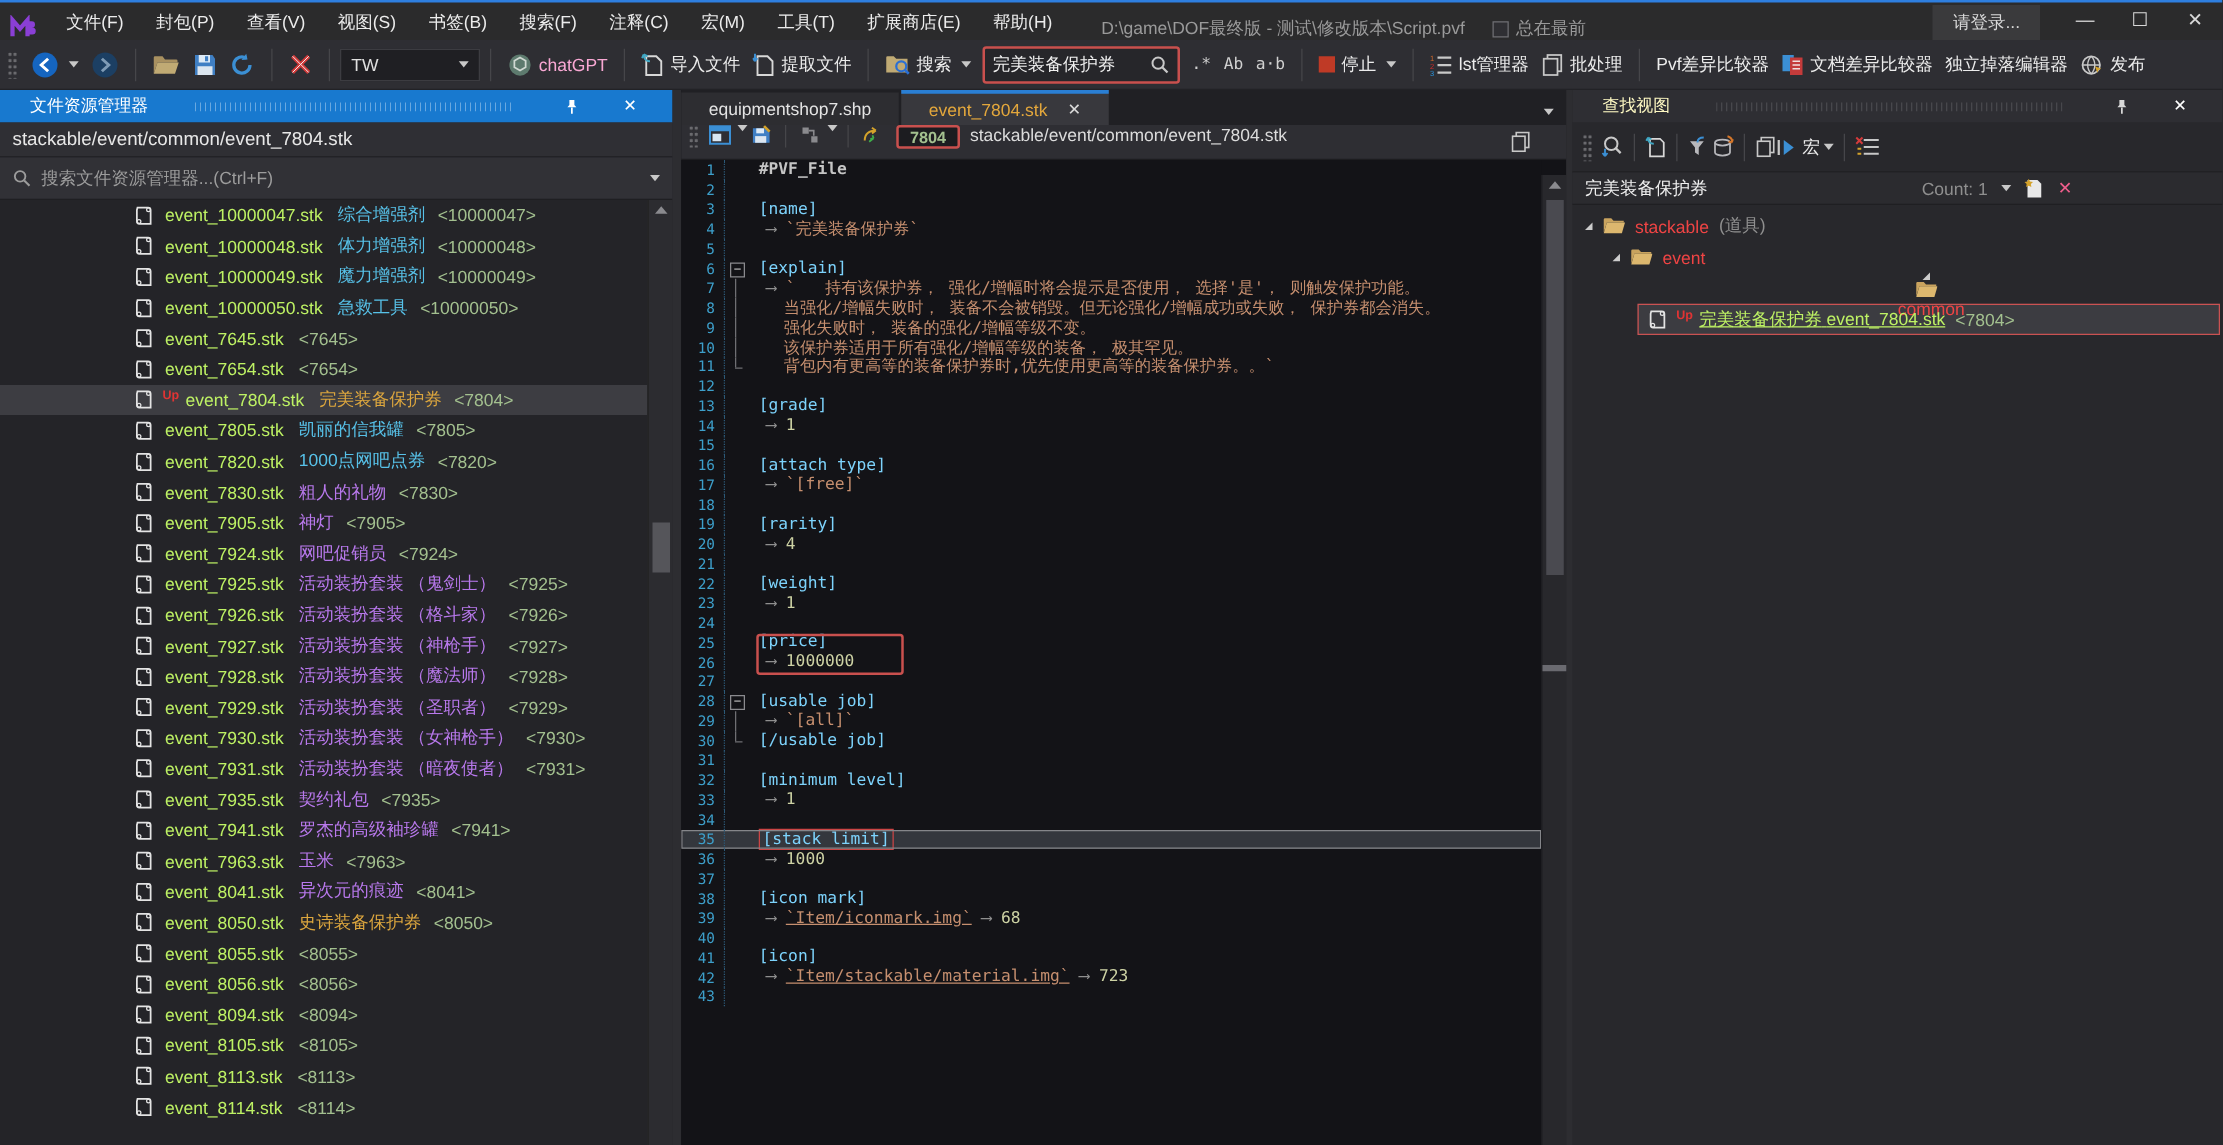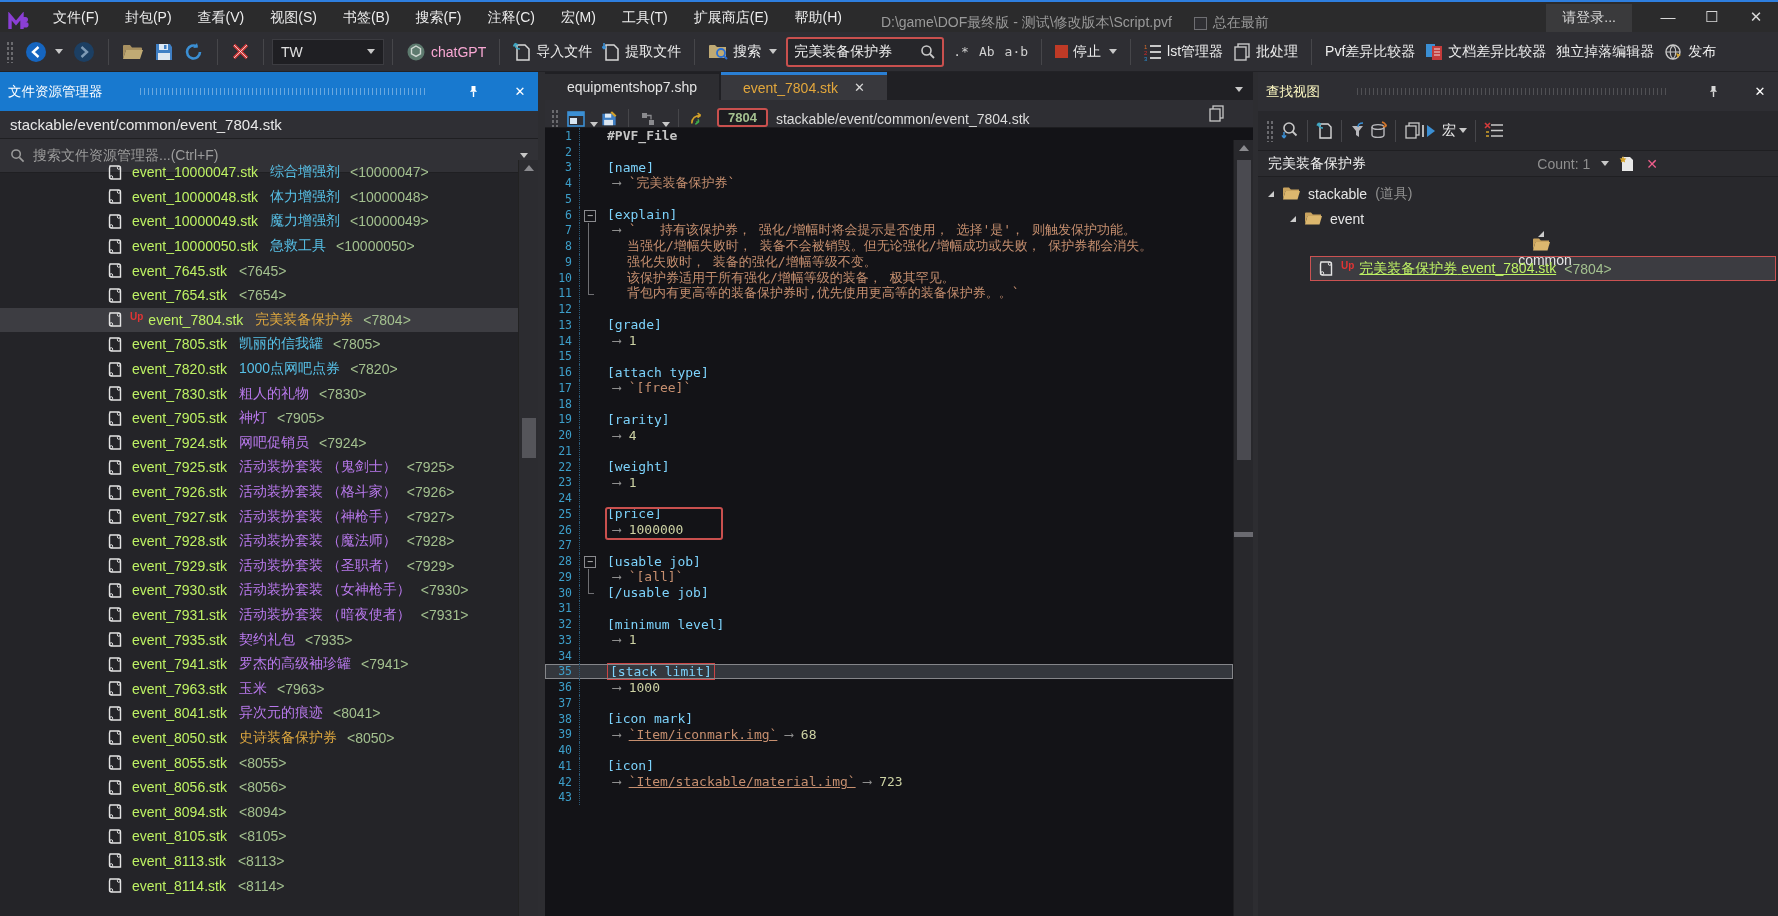--- a/index.html
+++ b/index.html
@@ -35,21 +35,21 @@
 .stopsq { width:13px; height:13px; background:#bf3a26; flex:none; }
 
 
 .explorer { position:absolute; top:72px; left:0; width:538px; bottom:0; background:#242428; }
 .vsplit1 { position:absolute; top:72px; left:538px; width:7px; bottom:0; background:#2d2d31; }
 .editor { position:absolute; top:72px; left:545px; width:708px; bottom:0; background:#131317; }
 .vsplit2 { position:absolute; top:72px; left:1253px; width:5px; bottom:0; background:#2d2d31; }
 .findview { position:absolute; top:72px; left:1258px; right:0; bottom:0; background:#28282c; }
 
 
-.pheader { height:39px; background:#1879cf; display:flex; align-items:center; padding:0 8px;gap:27px; }
+.pheader { height:26px; background:#1879cf; display:flex; align-items:center; padding:0 24px;gap:27px; }
 .pheader .ptitle { font-size:13.5px; color:#fff; flex:none; margin-right:10px; }
 .dotfill { flex:1; height:7px; background-image:repeating-linear-gradient(90deg, rgba(255,255,255,.35) 0 1px, transparent 1px 4px); background-size:4px 3px; margin-right:10px; }
 .hicon { width:20px; height:18px; display:flex; align-items:center; justify-content:center; flex:none; color:#fff; font-size:13px; }
 .gray .dotfill { background-image:repeating-linear-gradient(90deg, rgba(255,255,255,.16) 0 1px, transparent 1px 4px); }
 .gray { background:#2e2e33; }
 .gray .ptitle { color:#fef9c3; }
 .pathrow { height:28px; background:#2f2f34; display:flex; align-items:center; padding:0 10px; font-size:15px; color:#e8e8e8; border-bottom:1px solid #1f1f22; }
 .searchrow { height:34px; background:#313136; display:flex; align-items:center; padding:0 10px; border-bottom:1px solid #1f1f22; }
 .searchrow .ph { font-size:14px; color:#9c9c9c; margin-left:8px; flex:1; }
 .flist { position:absolute; top:88px; left:0; width:518px; bottom:0; overflow:hidden; }
@@ -65,21 +65,21 @@
 .sarrow-up { width:0; height:0; border-left:5px solid transparent; border-right:5px solid transparent; border-bottom:6px solid #8a8a8e; margin:5px auto 0; }
 .lthumb { position:absolute; left:3px; width:14px; top:258px; height:40px; background:#55555a; }
 
 
 .tabbar { height:28px; background:#202024; display:flex; align-items:flex-end; position:relative; }
 .tab { height:26px; display:flex; align-items:center; padding:0 22px; font-size:14px; }
 .tab.inactive { background:#2d2d31; color:#e4e4e4; margin-right:2px; }
 .tab.active { background:#38383d; color:#e3a73c; border-top:3px solid #2a7fd4; height:28px; padding-top:0; }
 .tabclose { margin-left:16px; color:#d8d8d8; font-size:13px; }
 .taboverflow { position:absolute; right:10px; bottom:8px; }
-.etoolbar { height:28px; background:#2e2e33; display:flex; align-items:flex-end; border-bottom:1px solid #1d1d20; padding-left:2px; position:relative; }
+.etoolbar { height:28px; background:#2e2e33; display:flex; align-items:flex-start; border-bottom:1px solid #1d1d20; padding-left:2px; position:relative; }
 .etoolbar .dots { height:18px; }
 .eicon { width:18px; height:16px; margin:0 2px; flex:none; }
 .badge { border:2px solid #c9504e; border-radius:3px; color:#a3c08f; font-size:13px; font-weight:bold; padding:0px 9px; margin:0 8px; background:#1c1c20; }
 .epath { font-size:14px; color:#dcdcdc; white-space:nowrap; }
 .ecopy { position:absolute; right:28px; top:5px; }
 .code { position:absolute; top:56px; left:0; right:20px; bottom:0; background:#131317; overflow:hidden; font-family:"DejaVu Sans Mono","DejaVu Sans",monospace; }
 .cl { display:flex; height:15.75px; align-items:center; }
 .cl.hl { background:#34373d; outline:1px solid #85868a; outline-offset:-1px; }
 .ln { width:34px; text-align:right; padding-right:7px; color:#3d9fca; font-size:11.5px; flex:none; }
 .fold { width:24px; align-self:stretch; position:relative; border-left:1px dotted #2c5a78; flex:none; }
@@ -108,21 +108,21 @@
 .macro { font-size:14px; color:#ececec; margin-left:4px; }
 .resultrow { height:26px; display:flex; align-items:center; background:#2b2b2f; padding:0 10px; border-bottom:1px solid #1f1f22; }
 .query { font-size:14px; color:#f0f0f0; flex:1; }
 .count { font-size:14px; color:#8f8f8f; margin-right:8px; }
 .pinkx { color:#ef5e8c; font-size:14px; font-weight:bold; margin-left:10px; }
 .tree { padding-top:4px; }
 .trow { height:25px; display:flex; align-items:center; font-size:14px; white-space:nowrap; }
 .trow.d0 { padding-left:10px; } .trow.d1 { padding-left:32px; } .trow.d2 { padding-left:54px;flex-direction:column; }
 .expander { width:0; height:0; border-left:6px solid transparent; border-bottom:6px solid #cccccc; margin-right:8px; flex:none; }
 .tfolder { width:18px; height:15px; margin-right:8px; flex:none; }
-.tlabel { color:#e5e5e5; }
+.tlabel { color:#ef4444; }
 .tsuffix { color:#8f8f8f; margin-left:8px; }
 .trow.sel { margin-left:52px; margin-right:2px; border:1px solid #cb5252; background:#3c3c41; padding-left:6px; }
 .tgold { color:#bef264; text-decoration:underline; margin-right:8px; }
 .tid { color:#a3c08f; }
 </style>
 </head>
 <body>
 
 <div class="titlebar">
   <svg class="logo" viewBox="0 0 22 20">

